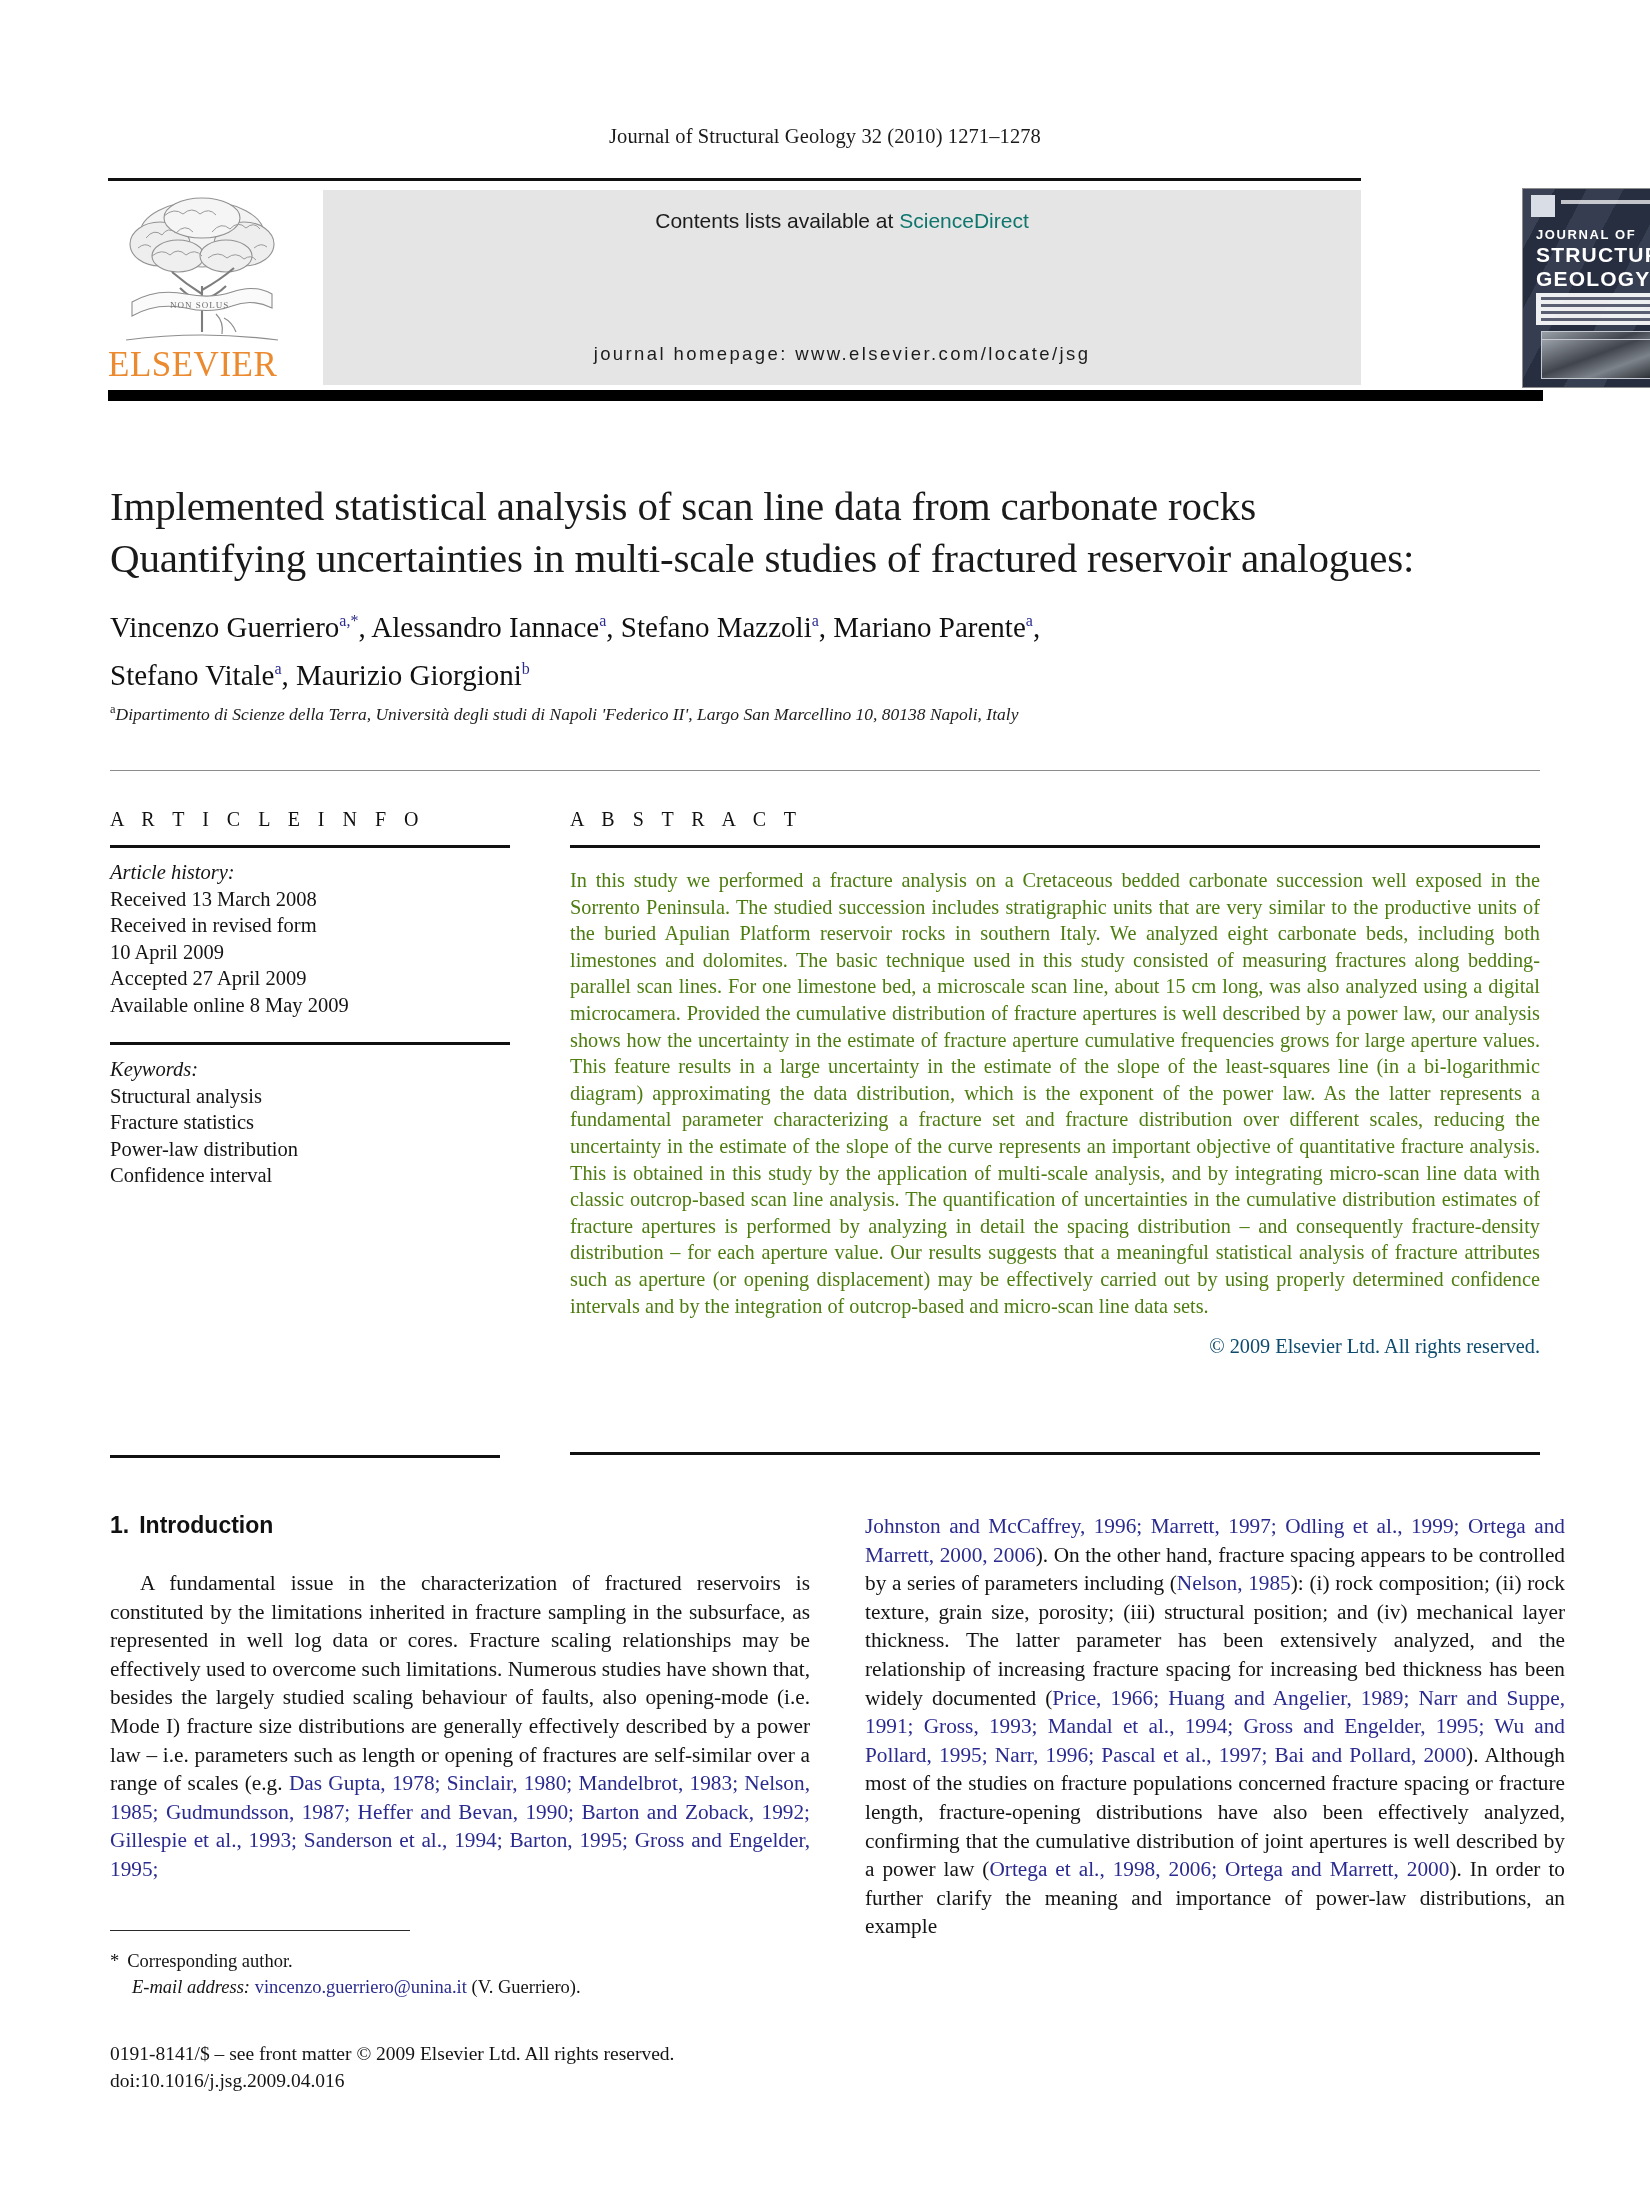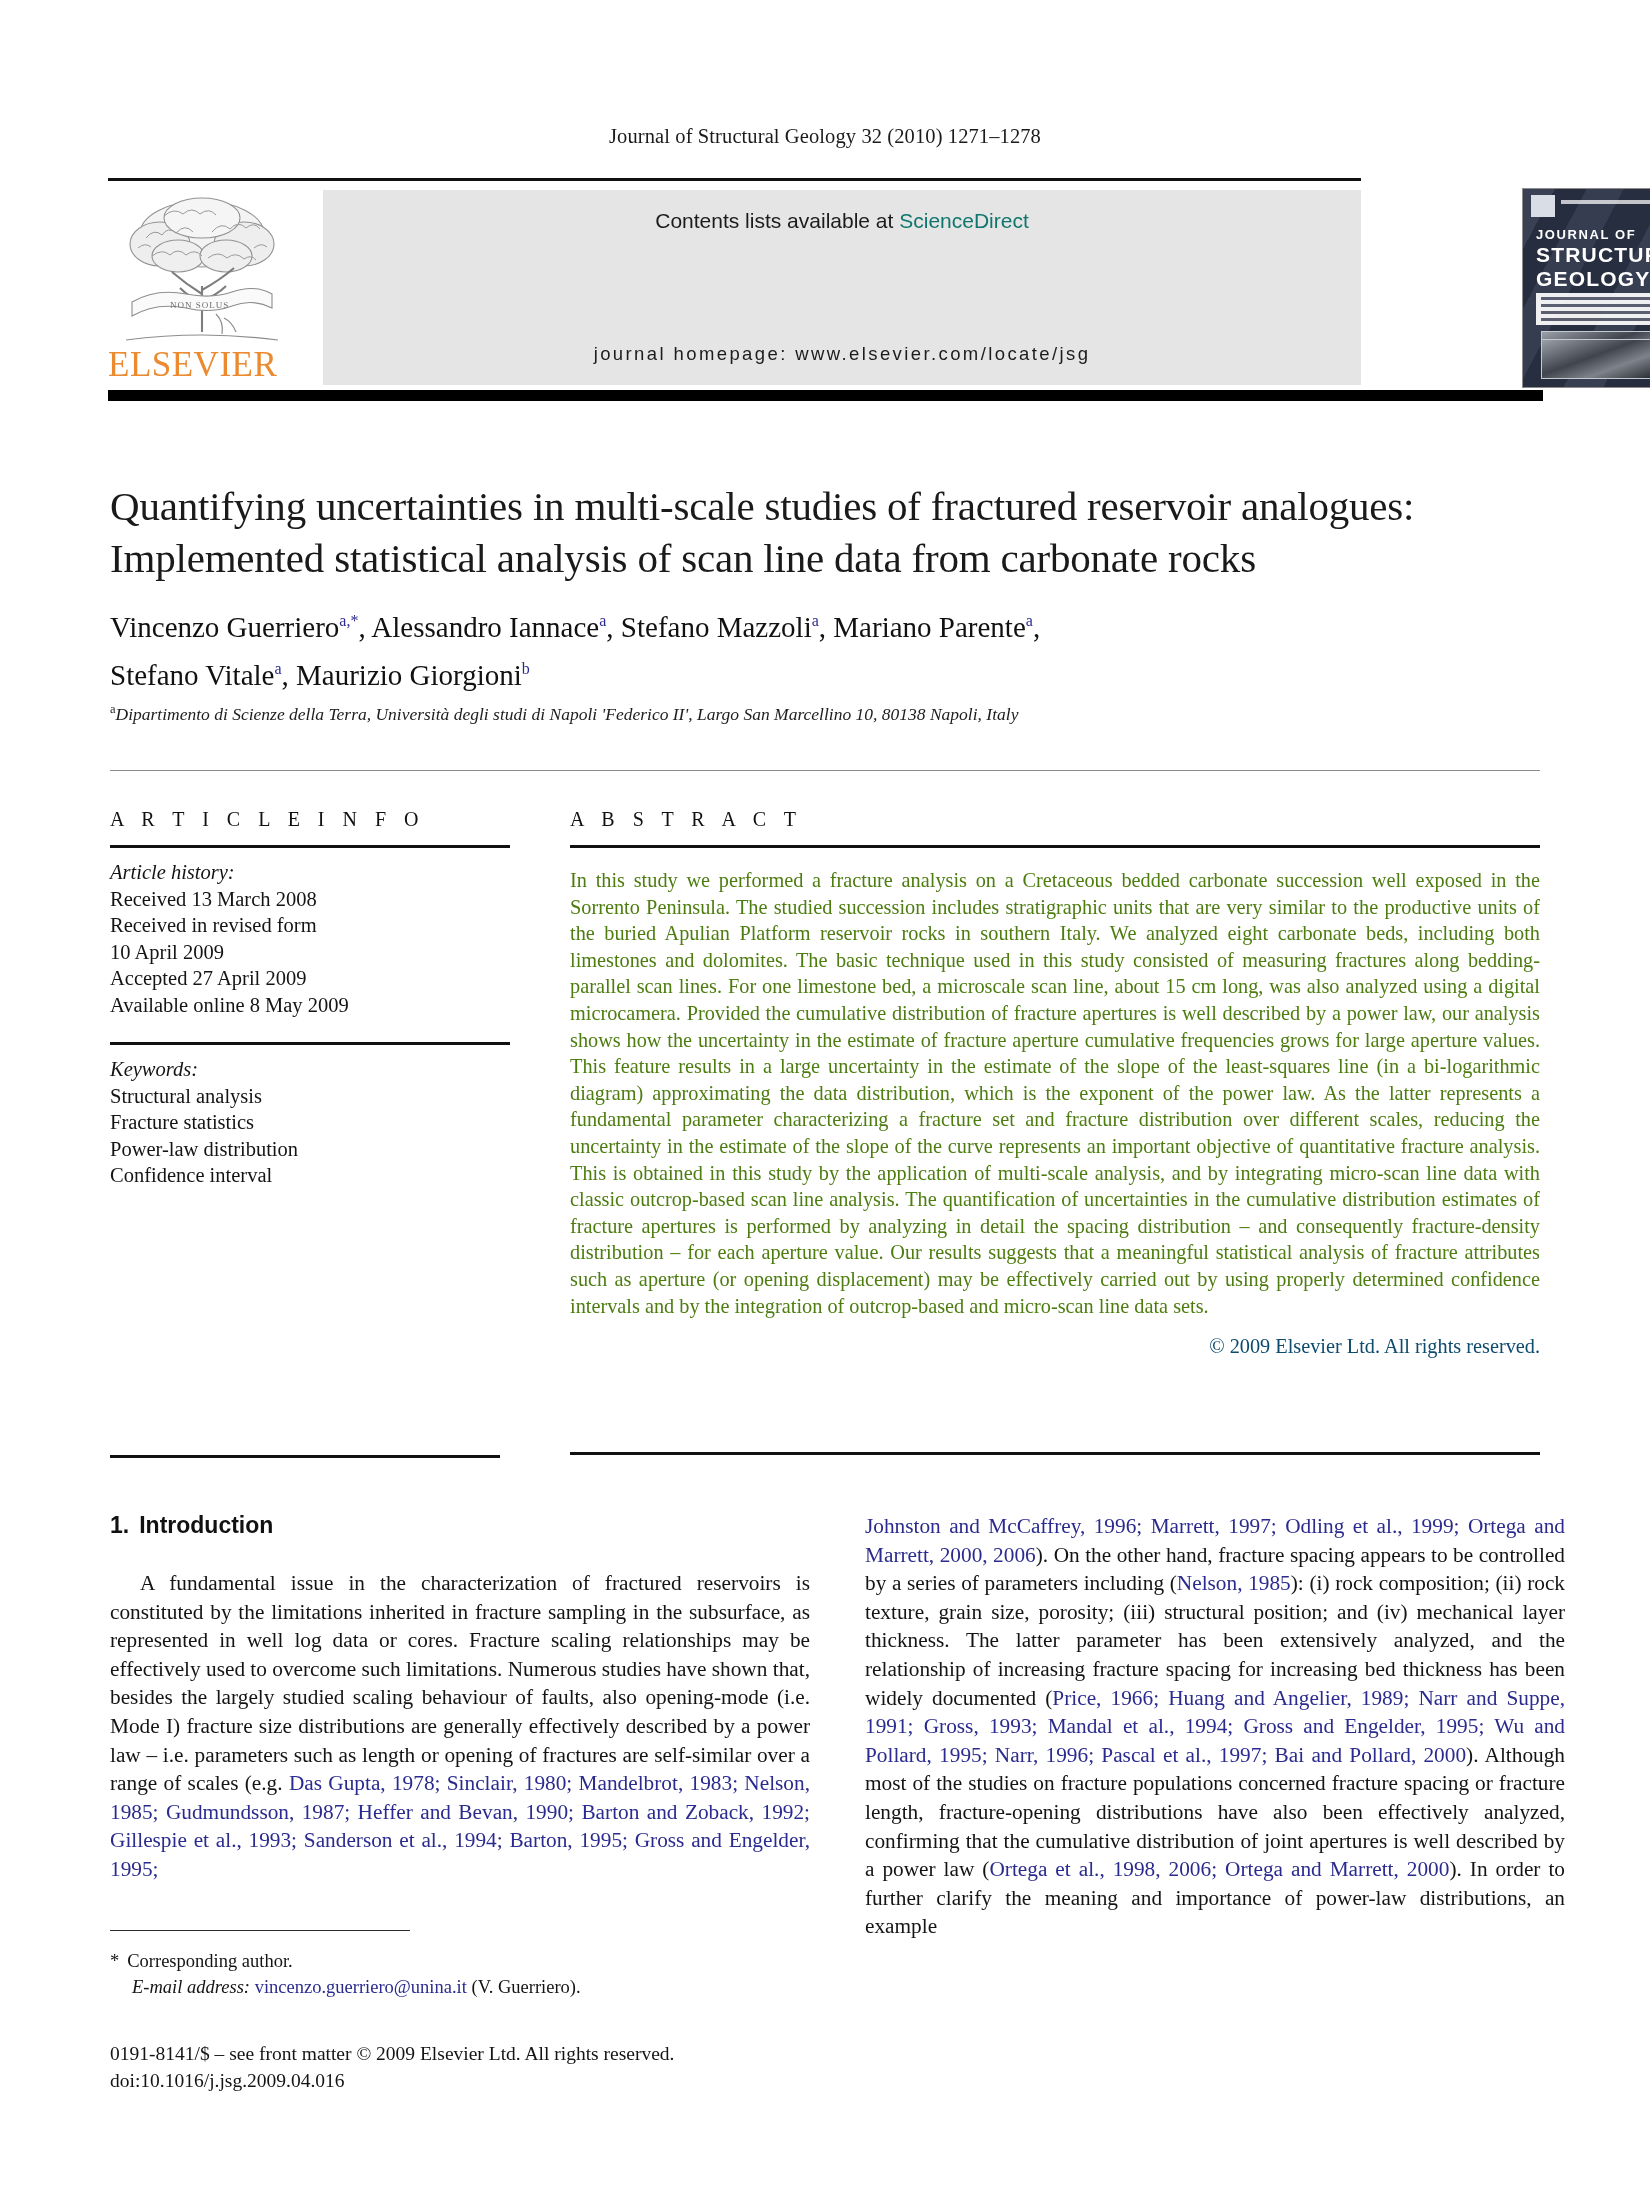--- a/index.html
+++ b/index.html
@@ -405,22 +405,22 @@
           <i></i>
         </div>
       <div class="cover-ph1"></div>
       <div class="cover-ph2"></div>
     </div>
 
     <div class="rule-thick-bottom"></div>
   </div>
 
   <div class="title">
+    <div>Implemented statistical analysis of scan line data from carbonate rocks</div>
     <div>Quantifying uncertainties in multi-scale studies of fractured reservoir analogues:</div>
-    <div>Implemented statistical analysis of scan line data from carbonate rocks</div>
   </div>
 
   <div class="authors">
     <span>Vincenzo Guerriero</span><sup>a,*</sup>,
     <span>Alessandro Iannace</span><sup>a</sup>,
     <span>Stefano Mazzoli</span><sup>a</sup>,
     <span>Mariano Parente</span><sup>a</sup>,<br>
     <span>Stefano Vitale</span><sup>a</sup>,
     <span>Maurizio Giorgioni</span><sup>b</sup>
   </div>

